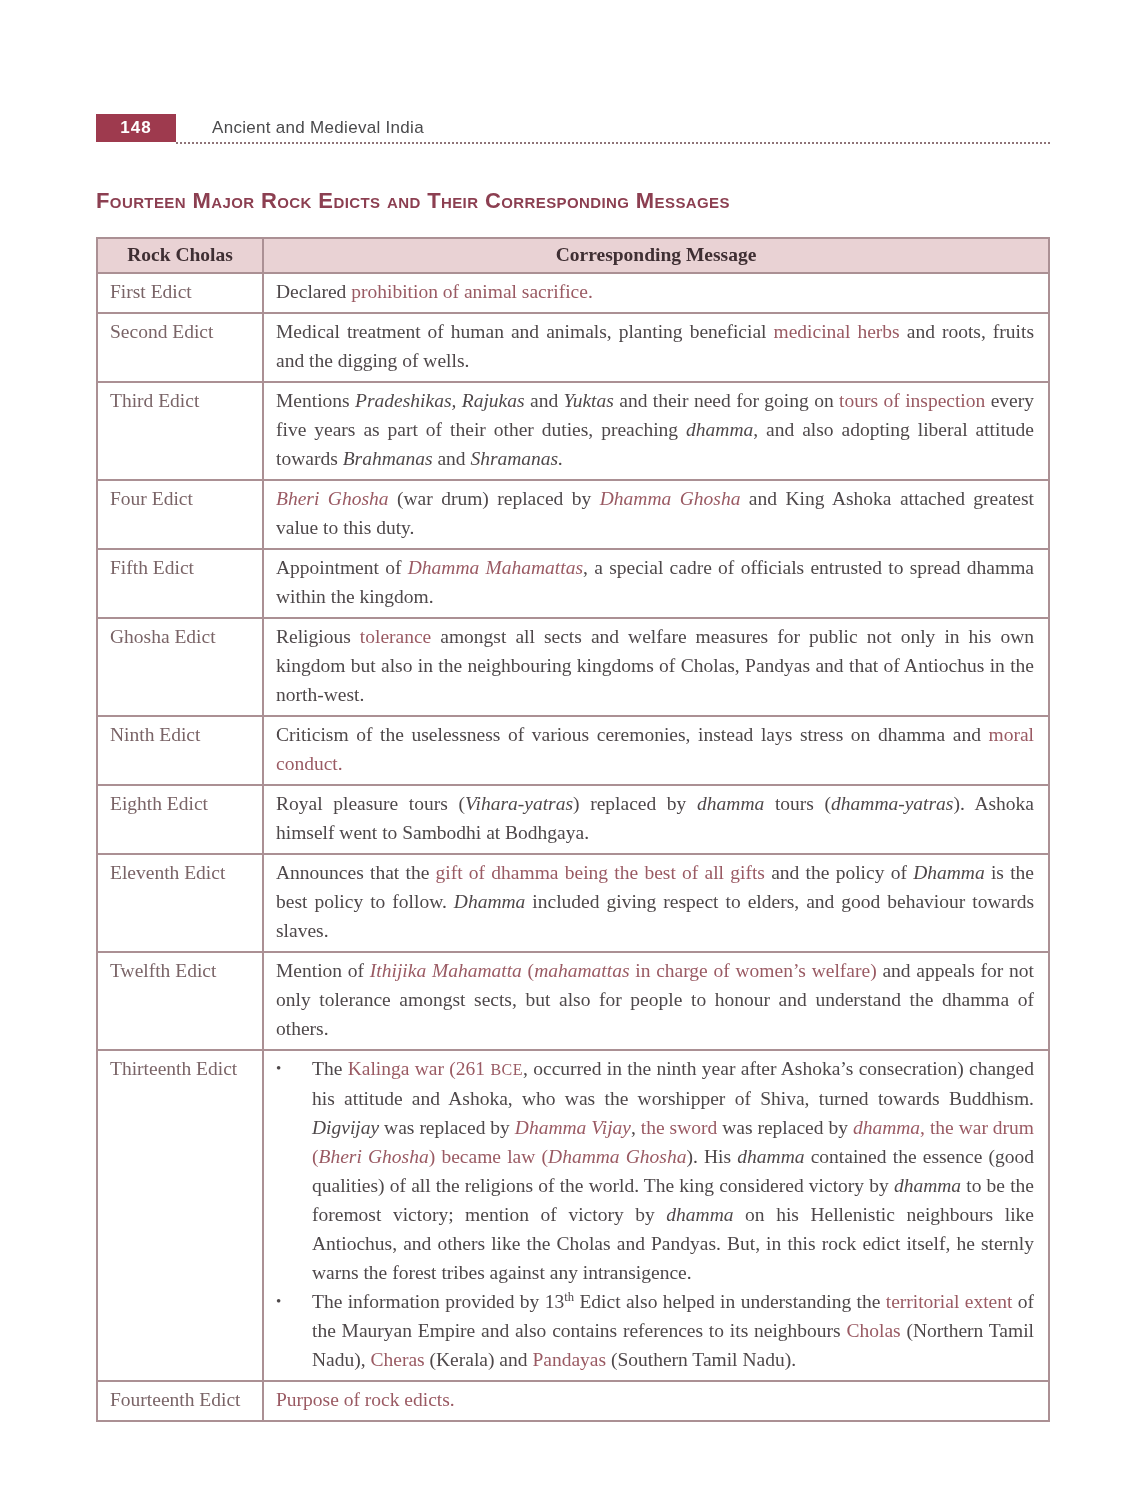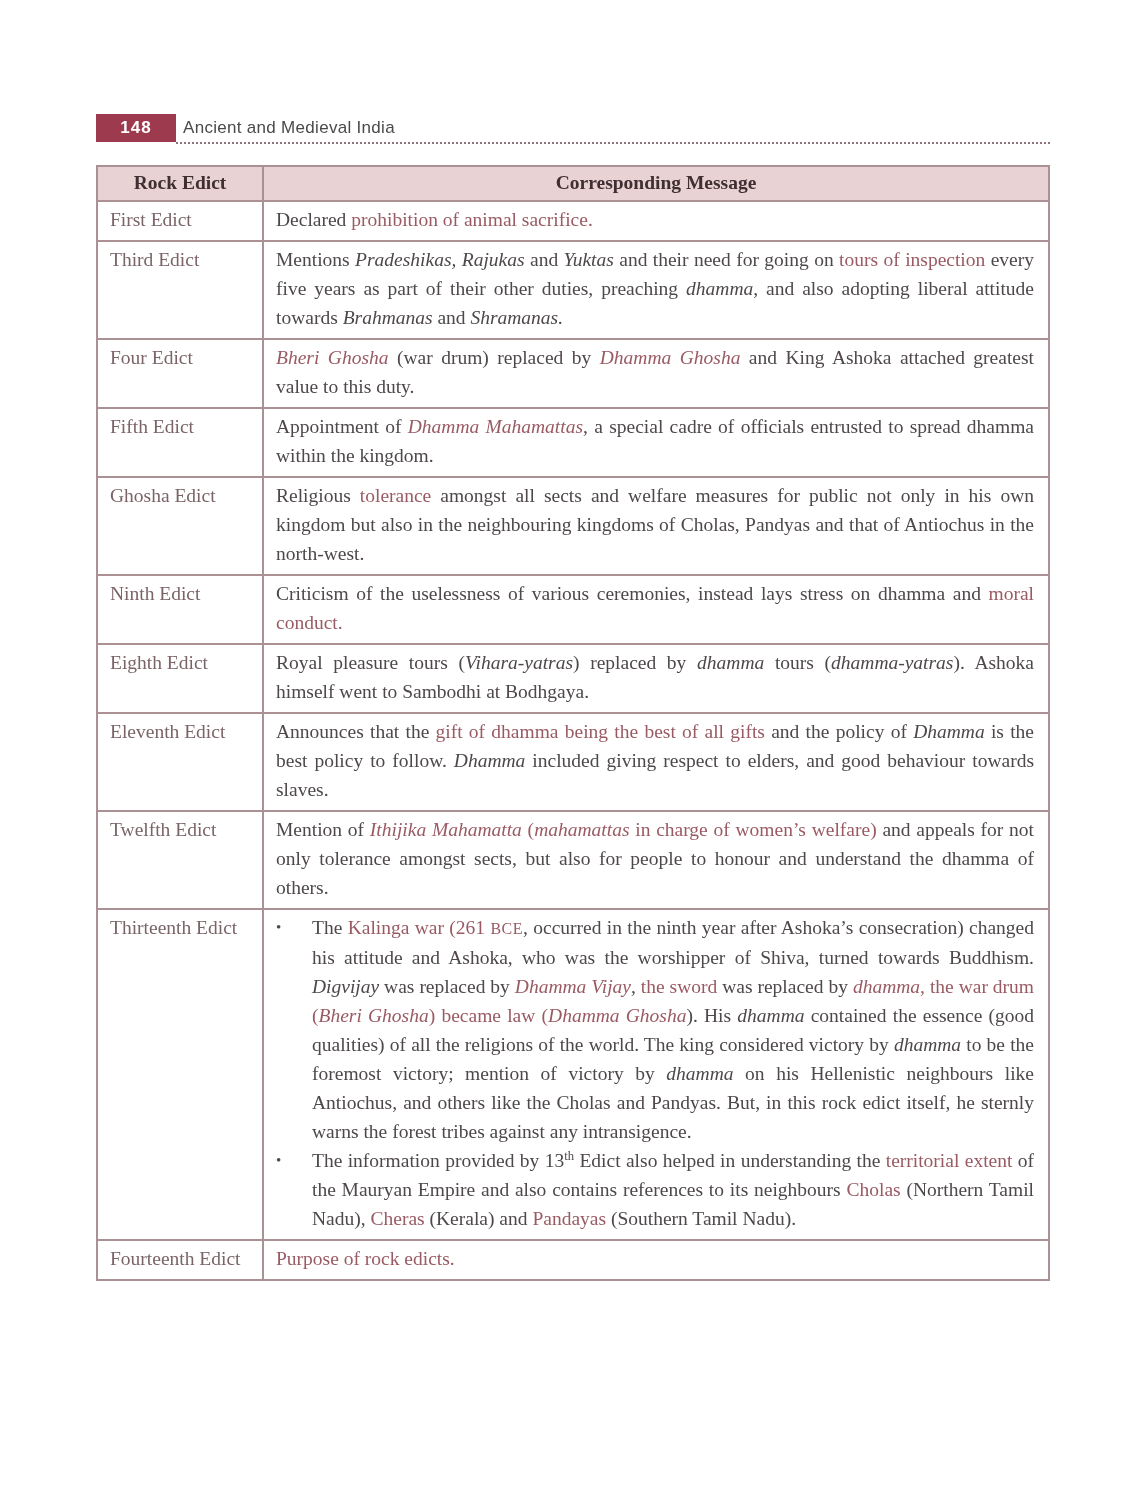--- a/index.html
+++ b/index.html
@@ -38,21 +38,21 @@
     width:80px;height:28px;
     background:var(--badge-bg);
     color:#ffffff;
     font-size:17px;
     font-weight:bold;
     letter-spacing:1px;
     display:flex;align-items:center;justify-content:center;
   }
   .book-title{
     position:absolute;
-    left:87px;top:4px;
+    left:116px;top:4px;
     font-size:17px;
     color:#4a4a4c;
     letter-spacing:0.3px;
   }
   .dotted-rule{
     position:absolute;
     left:80px;right:0;bottom:-2px;
     border-bottom:2px dotted #8f7478;
   }
   
@@ -126,36 +126,41 @@
 <div class="page">
 
   <div class="page-header">
     <div class="page-badge">
       <span>148</span>
     </div>
     <span class="book-title">Ancient and Medieval India</span>
     <div class="dotted-rule"></div>
   </div>
 
+  <h1 class="section-title">Fourteen Major Rock Edicts and Their Corresponding Messages</h1>
 
   <table class="edicts">
     <colgroup>
       <col class="c-edict">
       <col class="c-message">
     </colgroup>
     <thead>
       <tr>
-        <th>Rock Edict</th>
+        <th>Rock Cholas</th>
         <th>Corresponding Message</th>
       </tr>
     </thead>
     <tbody>
         <tr>
       <td class="edict-cell">First Edict</td>
       <td class="message-cell"><span class="seg-plain">Declared </span><span class="seg-accent">prohibition of animal sacrifice.</span></td>
+    </tr>
+        <tr>
+      <td class="edict-cell">Second Edict</td>
+      <td class="message-cell"><span class="seg-plain">Medical treatment of human and animals, planting beneficial </span><span class="seg-accent">medicinal herbs</span><span class="seg-plain"> and roots, fruits and the digging of wells.</span></td>
     </tr>
         <tr>
       <td class="edict-cell">Third Edict</td>
       <td class="message-cell"><span class="seg-plain">Mentions </span><span class="seg-italic">Pradeshikas, Rajukas</span><span class="seg-plain"> and </span><span class="seg-italic">Yuktas</span><span class="seg-plain"> and their need for going on </span><span class="seg-accent">tours of inspection</span><span class="seg-plain"> every five years as part of their other duties, preaching </span><span class="seg-italic">dhamma</span><span class="seg-plain">, and also adopting liberal attitude towards </span><span class="seg-italic">Brahmanas</span><span class="seg-plain"> and </span><span class="seg-italic">Shramanas.</span></td>
     </tr>
         <tr>
       <td class="edict-cell">Four Edict</td>
       <td class="message-cell"><span class="seg-accent-italic">Bheri Ghosha</span><span class="seg-plain"> (war drum) replaced by </span><span class="seg-accent-italic">Dhamma Ghosha</span><span class="seg-plain"> and King Ashoka attached greatest value to this duty.</span></td>
     </tr>
         <tr>

